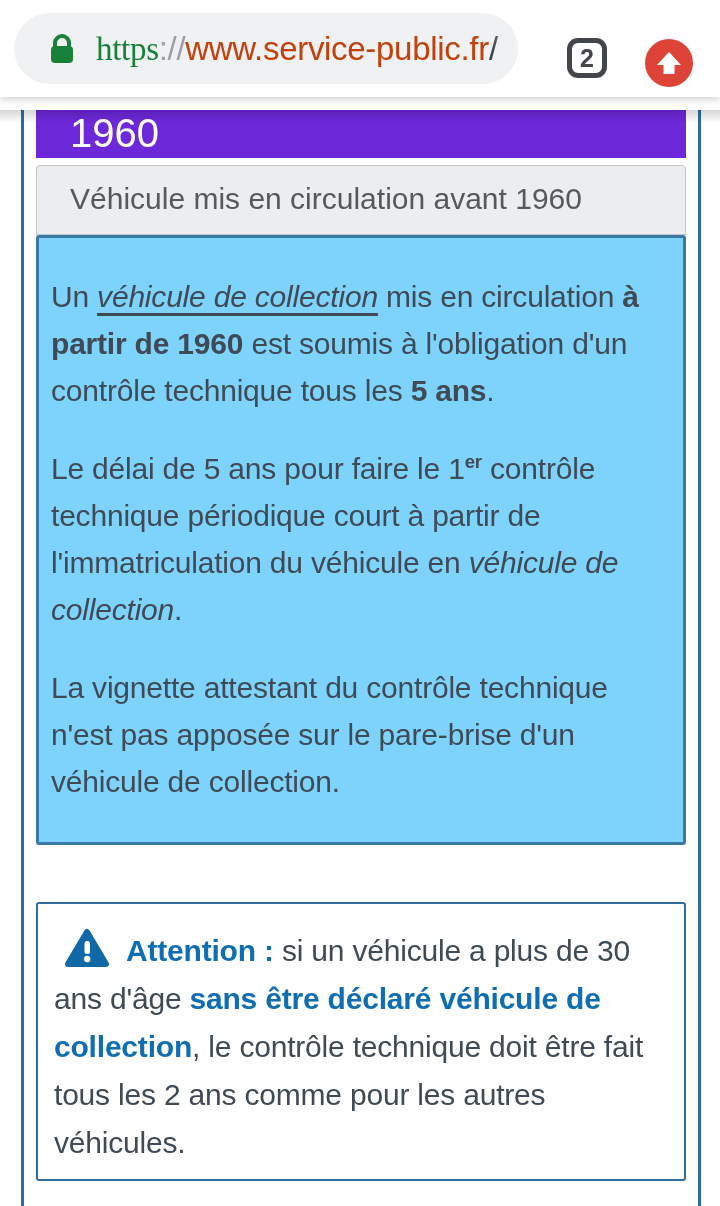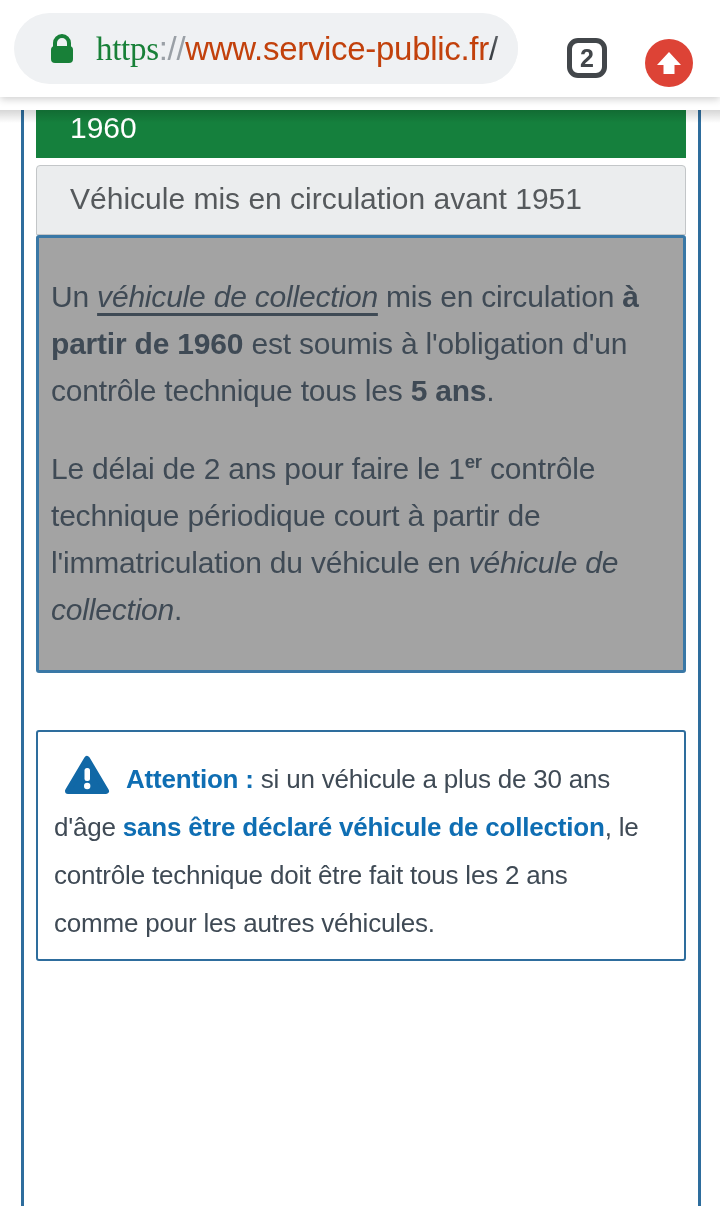--- a/index.html
+++ b/index.html
@@ -49,44 +49,44 @@
     position:absolute;top:0;left:0;width:100%;height:13px;z-index:5;
     background:linear-gradient(to bottom, rgba(0,0,0,0.16), rgba(0,0,0,0));
     pointer-events:none;
   }
   .outer{
     margin:13px 19px 0 21px;height:1096px;
     border-left:3px solid #2e6d9d;border-right:3px solid #2e6d9d;
     padding:0 12px;box-sizing:border-box;
   }
   .tab-active{
-    height:48px;background:#15803d;color:#ffffff;
-    font-size:30px;padding:1px 0 0 34px;box-sizing:border-box;
+    height:48px;background:#6d28d9;color:#ffffff;
+    font-size:40px;padding:1px 0 0 34px;box-sizing:border-box;
   }
   .tab-inactive{
     margin-top:7px;height:70px;box-sizing:border-box;
     background:#ebedee;border:1px solid #c3c6c8;border-radius:4px 4px 0 0;
     color:#55595c;font-size:30px;line-height:66px;padding-left:33px;
     overflow:hidden;white-space:nowrap;
   }
   .panel{
-    border:3px solid #3a78a6;border-radius:3px;background:#a3a3a3;
+    border:3px solid #3a78a6;border-radius:3px;background:#7dd3fc;
     padding:35px 16px 37px 12px;
   }
   .panel p{
     margin:0 0 31px 0;font-size:30px;line-height:47px;color:#3f4a55;
     letter-spacing:-0.2px;
   }
   .panel p:last-child{margin-bottom:0;}
   .attention{
     margin-top:57px;border:2px solid #2e6d9d;border-radius:3px;
     padding:23px 26px 12px 16px;
   }
   .attention p{
-    margin:0;font-size:26px;line-height:48px;color:#3f4a55;letter-spacing:-0.2px;
+    margin:0;font-size:30px;line-height:48px;color:#3f4a55;letter-spacing:-0.2px;
   }
   .warn-icon{vertical-align:-7px;margin:0 16px 0 10px;}
   .att-label{font-weight:bold;color:#0f6eb3;}
   
   .term{font-style:italic;text-decoration:underline;text-underline-offset:6px;}
   .bold{font-weight:bold;}
   .italic{font-style:italic;}
   .boldblue{font-weight:bold;color:#0f6eb3;}
   sup{font-size:62%;line-height:0;font-weight:bold;}
 </style>
@@ -110,25 +110,26 @@
     </svg>
   </div>
 </div>
 
 <div class="page">
   <div class="toolbar-shadow"></div>
   <div class="outer">
 
     <div class="tab-active">1960</div>
 
-    <div class="tab-inactive">Véhicule mis en circulation avant 1951</div>
+    <div class="tab-inactive">Véhicule mis en circulation avant 1960</div>
 
     <div class="panel">
       <p><span>Un </span><span class="term">véhicule de collection</span><span> mis en circulation </span><span class="bold">à partir de 1960</span><span> est soumis à l'obligation d'un contrôle technique tous les </span><span class="bold">5 ans</span><span>.</span></p>
-      <p><span>Le délai de 2 ans pour faire le 1</span><sup class="sup">er</sup><span> contrôle technique périodique court à partir de l'immatriculation du véhicule en </span><span class="italic">véhicule de collection</span><span>.</span></p>
+      <p><span>Le délai de 5 ans pour faire le 1</span><sup class="sup">er</sup><span> contrôle technique périodique court à partir de l'immatriculation du véhicule en </span><span class="italic">véhicule de collection</span><span>.</span></p>
+      <p><span>La vignette attestant du contrôle technique n'est pas apposée sur le pare-brise d'un véhicule de collection.</span></p>
     </div>
 
     <div class="attention">
       <p>
         <svg class="warn-icon" width="46" height="40" viewBox="0 0 46 40">
           <path d="M23 4 L42 36 H4 Z" fill="#1168a6" stroke="#1168a6" stroke-width="6" stroke-linejoin="round"></path>
           <rect x="20.5" y="13" width="5.5" height="13" rx="2.5" fill="#ffffff"></rect>
           <circle cx="23.2" cy="31" r="3.2" fill="#ffffff"></circle>
         </svg><span class="att-label">Attention :</span><span><span> si un véhicule a plus de 30 ans d'âge </span><span class="boldblue">sans être déclaré véhicule de collection</span><span>, le contrôle technique doit être fait tous les 2 ans comme pour les autres véhicules.</span></span>
       </p>

